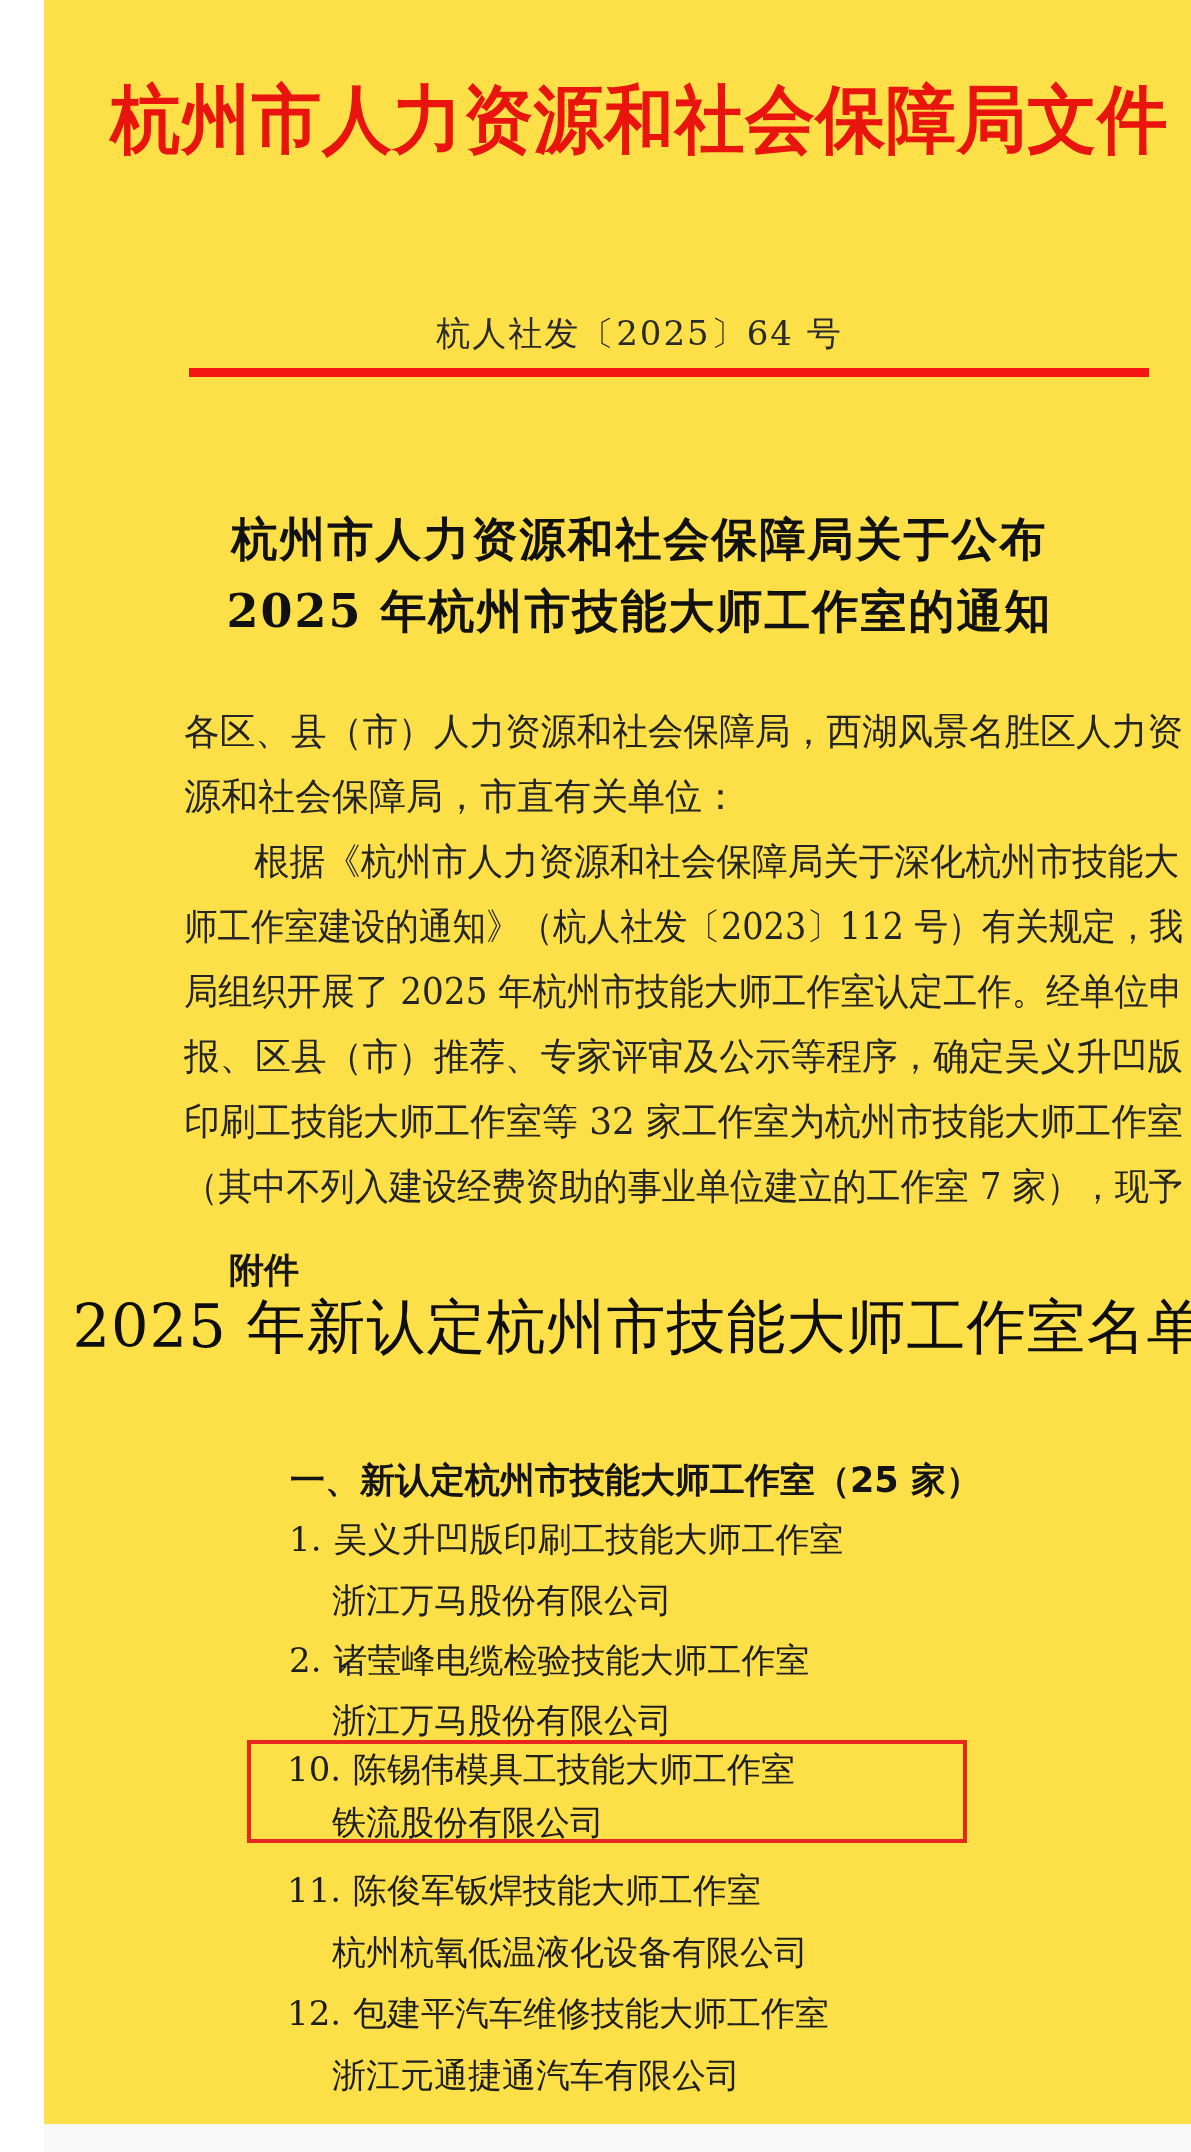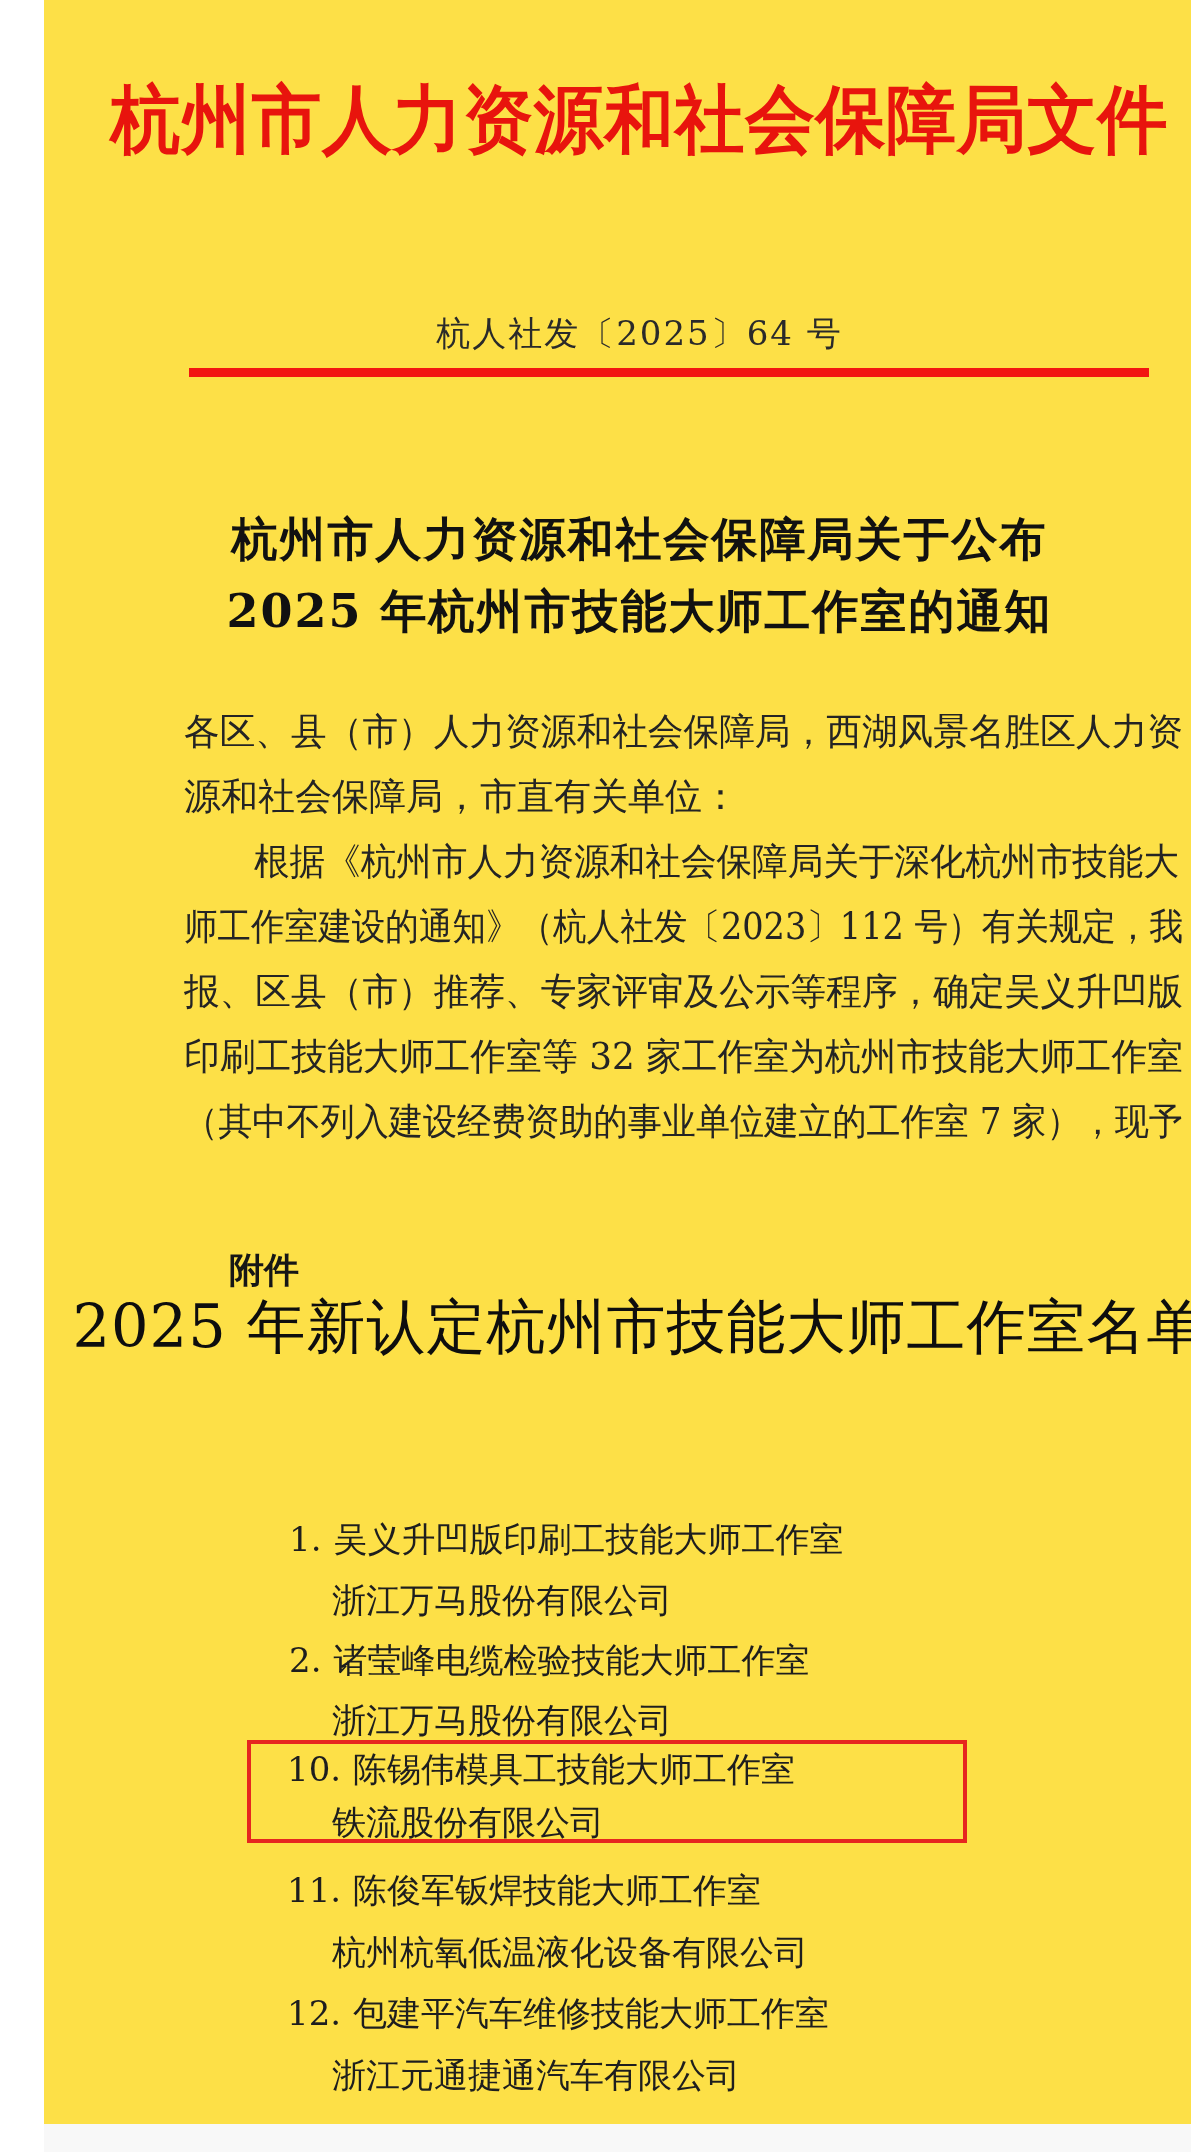--- a/index.html
+++ b/index.html
@@ -84,27 +84,29 @@
   <div class="abs red-line"></div>
 
   <div class="abs center nowrap notice-title nt1">杭州市人力资源和社会保障局关于公布</div>
   <div class="abs center nowrap notice-title nt2">2025 年杭州市技能大师工作室的通知</div>
 
   <div class="abs body-block">
     <div class="bline stretch"><span style="transform: scaleX(0.964286);">各区、县（市）人力资源和社会保障局，西湖风景名胜区人力资</span></div>
     <div class="bline"><span style="transform: scaleX(1);">源和社会保障局，市直有关单位：</span></div>
     <div class="bline indent stretch"><span style="transform: scaleX(0.961538);">根据《杭州市人力资源和社会保障局关于深化杭州市技能大</span></div>
     <div class="bline stretch"><span style="transform: scaleX(0.906896);">师工作室建设的通知》（杭人社发〔2023〕112 号）有关规定，我</span></div>
+    <div class="bline stretch"><span style="transform: scaleX(0.925266);">局组织开展了 2025 年杭州市技能大师工作室认定工作。经单位申</span></div>
     <div class="bline stretch"><span style="transform: scaleX(0.964286);">报、区县（市）推荐、专家评审及公示等程序，确定吴义升凹版</span></div>
     <div class="bline stretch"><span style="transform: scaleX(0.967448);">印刷工技能大师工作室等 32 家工作室为杭州市技能大师工作室</span></div>
     <div class="bline stretch"><span style="transform: scaleX(0.922373);">（其中不列入建设经费资助的事业单位建立的工作室 7 家），现予</span></div>
   </div>
 
   <div class="abs attachment-label">附件</div>
   <div class="abs center nowrap attachment-title">2025 年新认定杭州市技能大师工作室名单</div>
+  <div class="abs section-heading">一、新认定杭州市技能大师工作室（25 家）</div>
 
   <div class="abs highlight-box"></div>
 
   <div class="abs lline w1"><span class="no">1.</span><span>吴义升凹版印刷工技能大师工作室</span></div>
   <div class="abs lline c1">浙江万马股份有限公司</div>
 
   <div class="abs lline w2"><span class="no">2.</span><span>诸莹峰电缆检验技能大师工作室</span></div>
   <div class="abs lline c2">浙江万马股份有限公司</div>
 
   <div class="abs lline w3"><span class="no">10.</span><span>陈锡伟模具工技能大师工作室</span></div>

